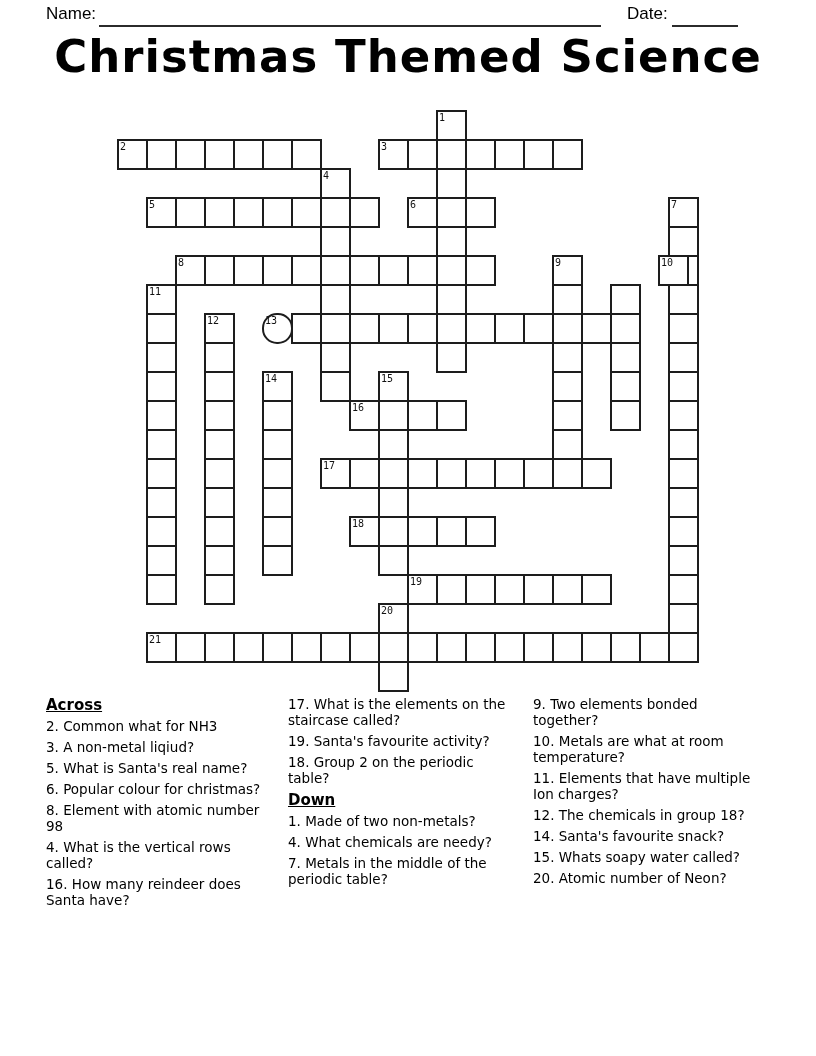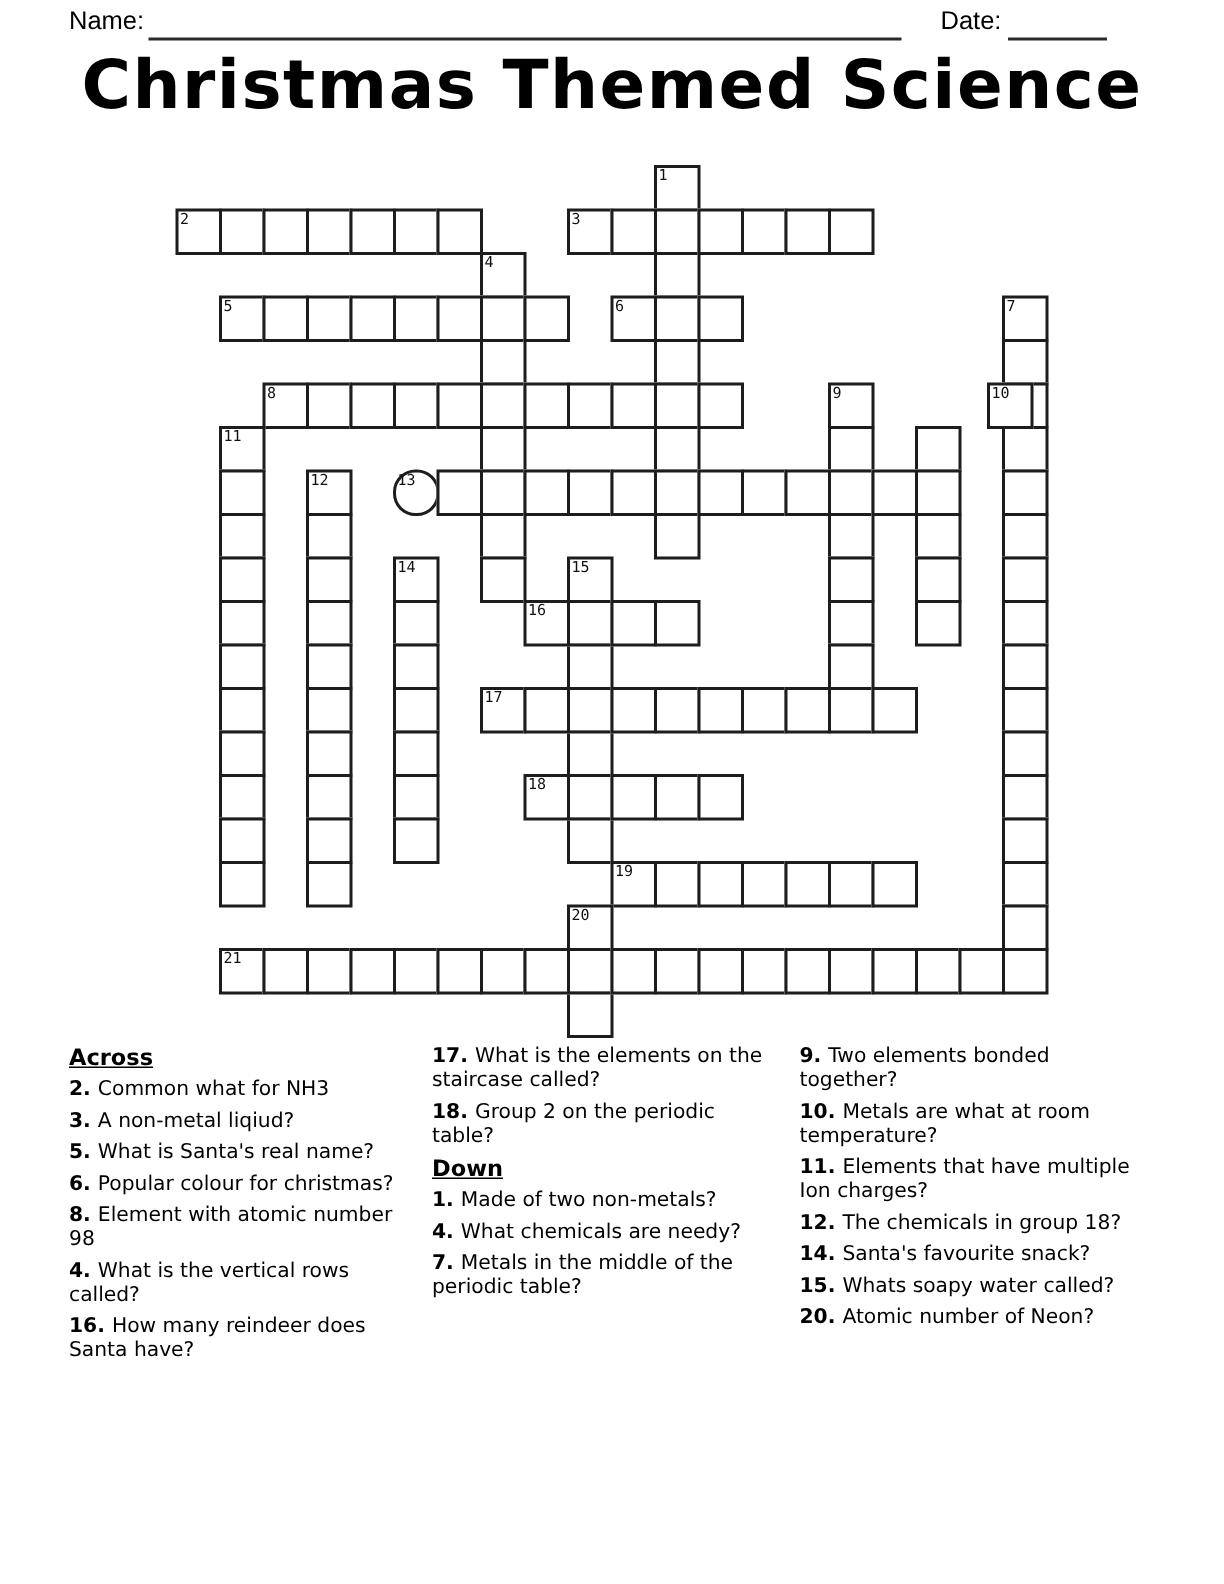--- a/index.html
+++ b/index.html
@@ -28,21 +28,21 @@
 
   
   .clues{position:absolute;left:0;top:696px;width:816px;}
   .clue-col{position:absolute;top:0;}
   .clue-col-1{left:46px;width:234px;}
   .clue-col-2{left:288px;width:230px;}
   .clue-col-3{left:533px;width:234px;}
   .clue-header{font-size:15px;font-weight:bold;text-decoration:underline;
                margin:0 0 4px 0;}
   .clue{font-size:13.5px;line-height:16px;margin:0 0 5px 0;}
-  .clue-num{font-weight:bold;margin-top:12px;}
+  .clue-num{font-weight:normal;margin-top:12px;}
 </style>
 </head>
 <body>
 
 <div class="page">
 
   <span class="hdr-label name-label">Name:</span>
   <div class="fill-line name-line"></div>
 
   <span class="hdr-label date-label">Date:</span>
@@ -265,20 +265,21 @@
         <div class="clue"><span class="clue-num">2. </span><span class="clue-text">Common what for NH3</span></div>
         <div class="clue"><span class="clue-num">3. </span><span class="clue-text">A non-metal liqiud?</span></div>
         <div class="clue"><span class="clue-num">5. </span><span class="clue-text">What is Santa's real name?</span></div>
         <div class="clue"><span class="clue-num">6. </span><span class="clue-text">Popular colour for christmas?</span></div>
         <div class="clue"><span class="clue-num">8. </span><span class="clue-text">Element with atomic number 98</span></div>
         <div class="clue"><span class="clue-num">4. </span><span class="clue-text">What is the vertical rows called?</span></div>
         <div class="clue"><span class="clue-num">16. </span><span class="clue-text">How many reindeer does Santa have?</span></div>
       </div>
       <div class="clue-col clue-col-2">
         <div class="clue"><span class="clue-num">17. </span><span class="clue-text">What is the elements on the staircase called?</span></div>
+        <div class="clue"><span class="clue-num">19. </span><span class="clue-text">Santa's favourite activity?</span></div>
         <div class="clue"><span class="clue-num">18. </span><span class="clue-text">Group 2 on the periodic table?</span></div>
         <div class="clue-header">Down</div>
         <div class="clue"><span class="clue-num">1. </span><span class="clue-text">Made of two non-metals?</span></div>
         <div class="clue"><span class="clue-num">4. </span><span class="clue-text">What chemicals are needy?</span></div>
         <div class="clue"><span class="clue-num">7. </span><span class="clue-text">Metals in the middle of the periodic table?</span></div>
       </div>
       <div class="clue-col clue-col-3">
         <div class="clue"><span class="clue-num">9. </span><span class="clue-text">Two elements bonded together?</span></div>
         <div class="clue"><span class="clue-num">10. </span><span class="clue-text">Metals are what at room temperature?</span></div>
         <div class="clue"><span class="clue-num">11. </span><span class="clue-text">Elements that have multiple Ion charges?</span></div>

